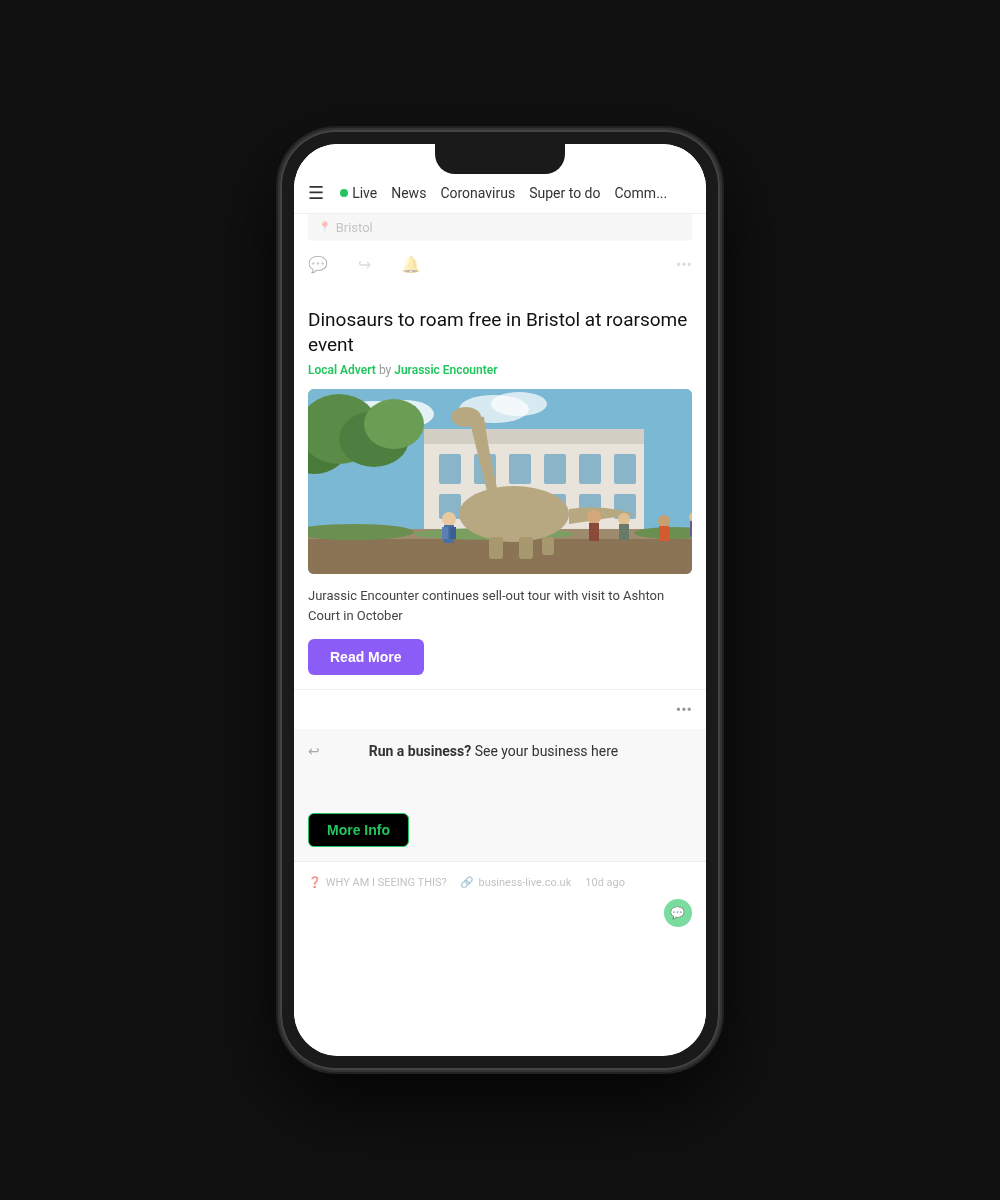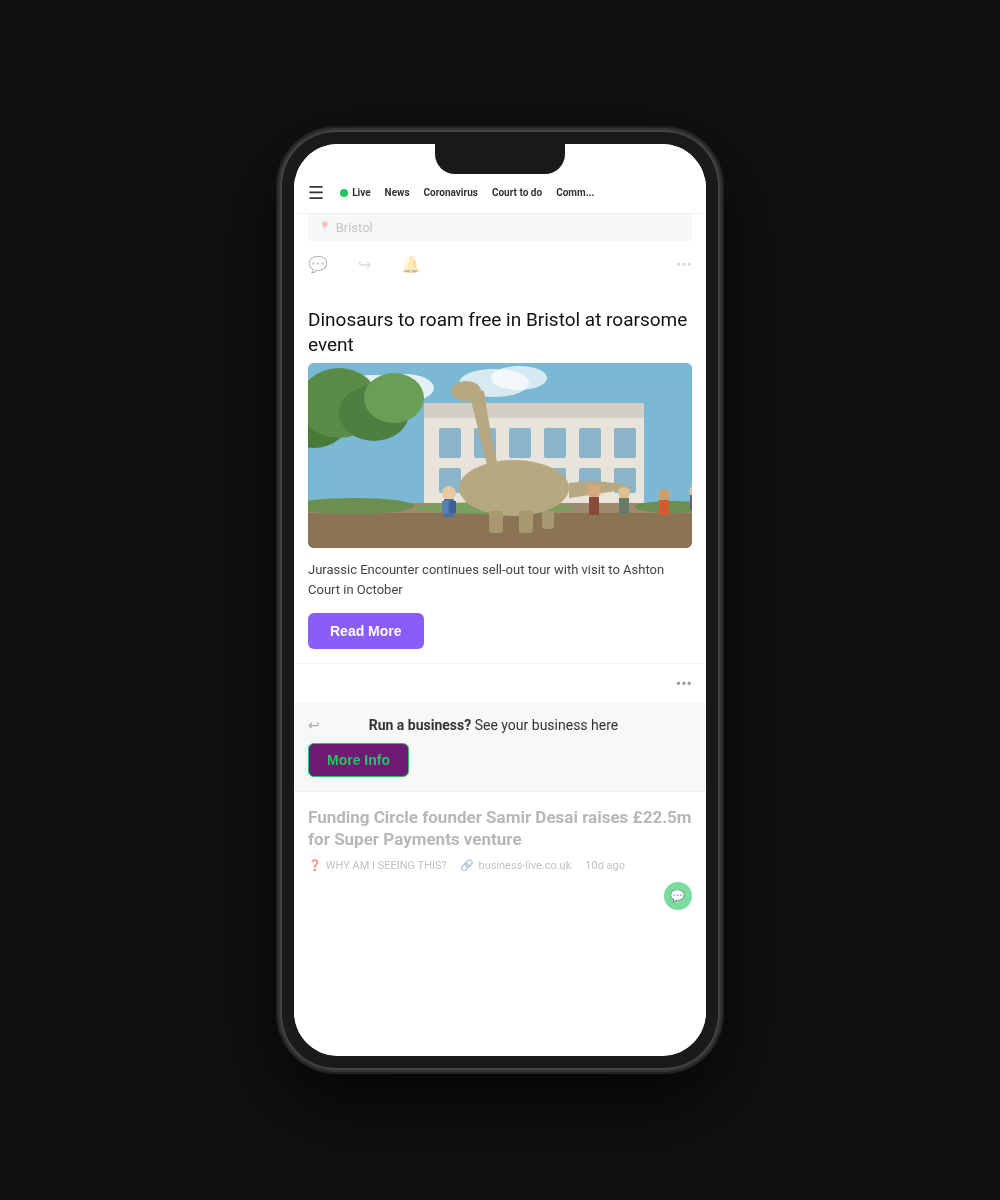--- a/index.html
+++ b/index.html
@@ -79,26 +79,25 @@
     }
 
     .nav-items {
       display: flex;
       align-items: center;
       gap: 14px;
       overflow: hidden;
     }
 
     .nav-item {
-      font-size: 10px;
+      font-size: 14px;
       color: #333;
       white-space: nowrap;
       cursor: pointer;
       flex-shrink: 0;
-      font-weight: bold;
     }
 
     .nav-item.live {
       color: #333;
       display: flex;
       align-items: center;
       gap: 4px;
     }
 
     .live-dot {
@@ -270,29 +269,30 @@
       font-size: 14px;
       color: #333;
       padding-left: 41px;
     }
 
     .business-text strong {
       font-weight: 700;
     }
 
     .more-info-btn {
-      background: #701a75;
+      background: #000000;
       color: #22c55e;
       border: 1.5px solid #22c55e;
       padding: 8px 18px;
       border-radius: 6px;
       font-size: 14px;
       font-weight: 600;
       cursor: pointer;
       align-self: flex-start;
+      margin-top: 44px;
     }
 
     
     .bottom-article {
       padding: 14px 14px 6px;
       opacity: 0.6;
     }
 
     .bottom-title {
       font-size: 17px;
@@ -339,21 +339,21 @@
 
       <nav class="nav-bar">
         <div class="nav-hamburger">☰</div>
         <div class="nav-items">
           <div class="nav-item live">
             <span class="live-dot"></span>
             <span>Live</span>
           </div>
           <div class="nav-item">News</div>
           <div class="nav-item">Coronavirus</div>
-          <div class="nav-item">Court to do</div>
+          <div class="nav-item">Super to do</div>
           <div class="nav-item">Comm...</div>
         </div>
       </nav>
 
       <div class="card-area">
 
         <div class="faded-card">
           <div class="location-bar">
             <span class="location-pin">📍</span>
             <span class="location-text">Bristol</span>
@@ -361,20 +361,25 @@
           <div class="action-row">
             <span class="action-icon">💬</span>
             <span class="action-icon">↪</span>
             <span class="action-icon">🔔</span>
             <span class="action-dots">•••</span>
           </div>
         </div>
 
         <div class="article-card">
           <h2 class="article-title">Dinosaurs to roam free in Bristol at roarsome event</h2>
+          <div class="article-byline">
+            <span class="byline-label">Local Advert</span>
+            <span class="byline-by"> by </span>
+            <span class="byline-source">Jurassic Encounter</span>
+          </div>
 
           
           <div class="article-image">
             <svg viewBox="0 0 412 185" xmlns="http://www.w3.org/2000/svg" preserveAspectRatio="xMidYMid slice">
 
               <rect width="412" height="185" fill="#7BB8D4"></rect>
 
               <ellipse cx="80" cy="30" rx="40" ry="18" fill="white" opacity="0.8"></ellipse>
               <ellipse cx="110" cy="25" rx="30" ry="14" fill="white" opacity="0.8"></ellipse>
               <ellipse cx="55" cy="32" rx="25" ry="12" fill="white" opacity="0.7"></ellipse>
@@ -451,21 +456,20 @@
             <span class="business-arrow">↩</span>
             <span class="business-text">
               <strong>Run a business?</strong>
               <span> See your business here</span>
             </span>
           </div>
           <button class="more-info-btn">More Info</button>
         </div>
 
         <div class="bottom-article">
-          <h3 class="bottom-title">Funding Circle founder Samir Desai raises £22.5m for Super Payments venture</h3>
           <div class="bottom-meta">
             <span class="meta-item">
               <span>❓</span>
               <span>WHY AM I SEEING THIS?</span>
             </span>
             <span class="meta-item">
               <span>🔗</span>
               <span>business-live.co.uk</span>
             </span>
             <span>10d ago</span>

